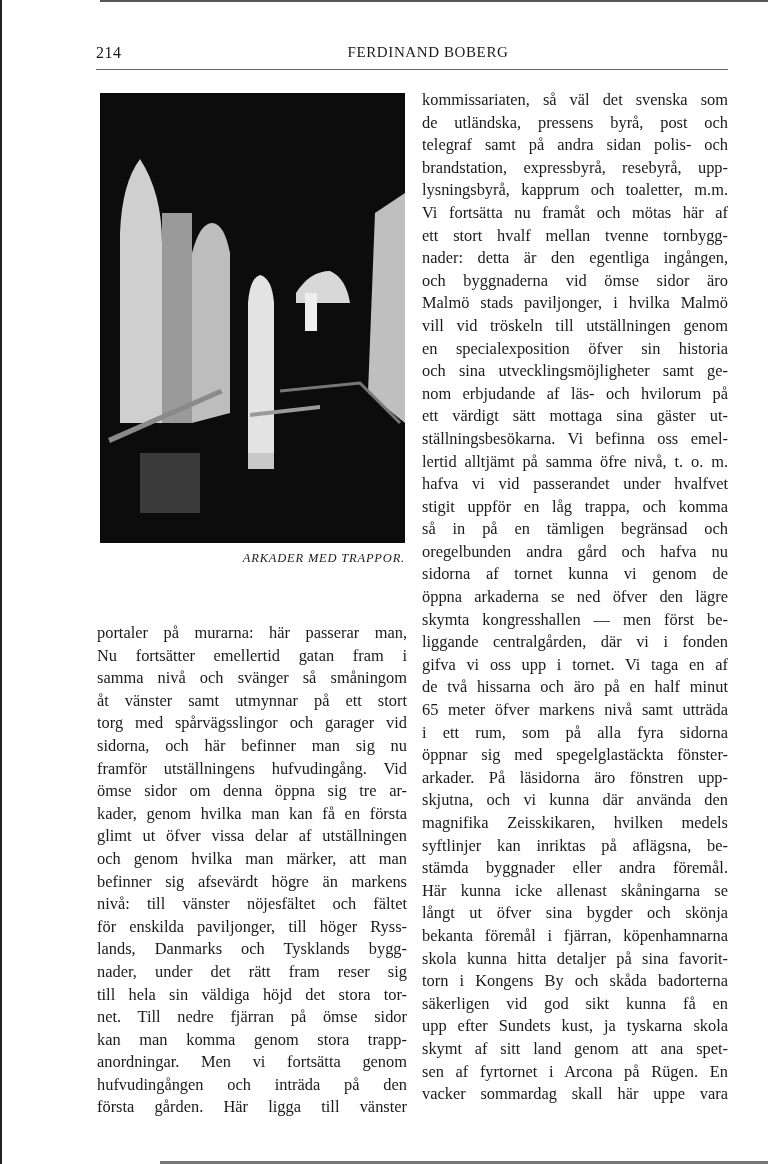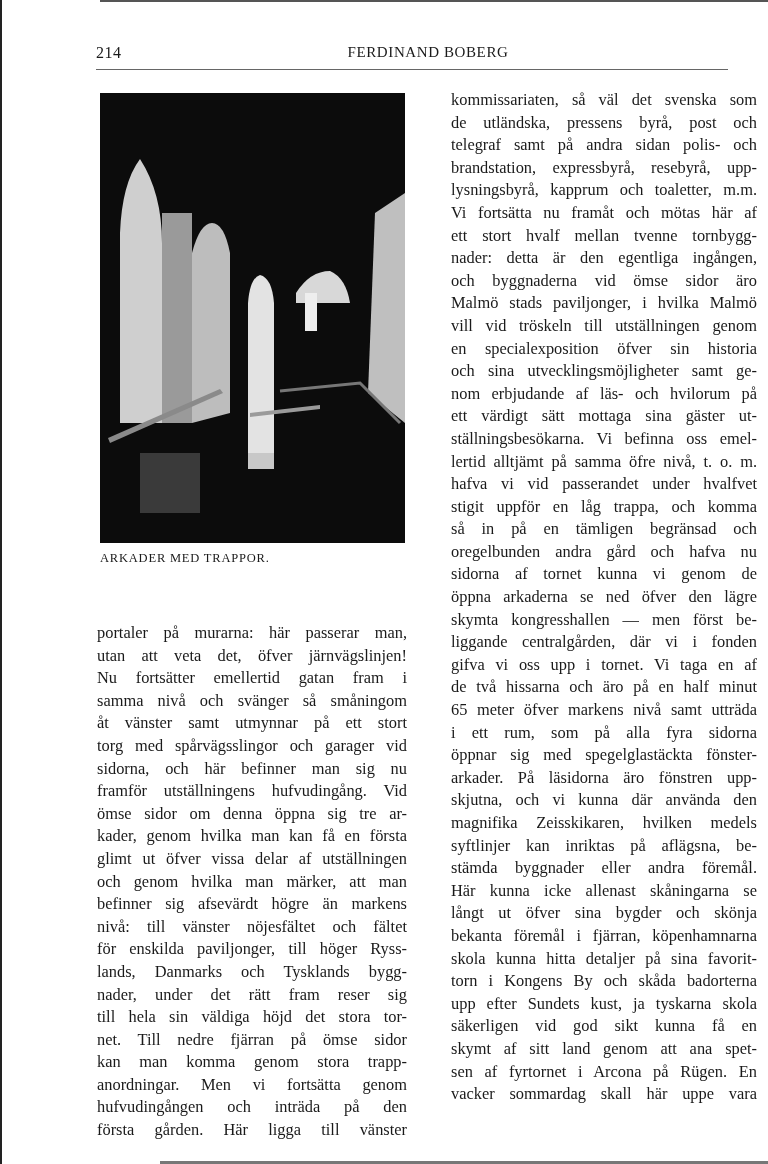--- a/index.html
+++ b/index.html
@@ -11,26 +11,26 @@
     .top-edge { position: absolute; left: 100px; top: 0; width: 668px; height: 2px; background: #555; }
     .left-edge { position: absolute; left: 0; top: 0; width: 2px; height: 1164px; background: #222; }
     .bottom-edge { position: absolute; left: 160px; top: 1161px; width: 608px; height: 3px; background: #777; }
     .header { position: absolute; left: 96px; top: 44px; width: 664px; height: 22px; }
     .page-number { position: absolute; left: 0; top: 0; font-size: 16px; letter-spacing: 0.5px; text-align: center; }
     .running-title { position: absolute; left: 0; width: 664px; top: 0; text-align: center; font-size: 15px; letter-spacing: 0.6px; }
     .header-rule { position: absolute; left: 96px; top: 69px; width: 632px; height: 1px; background: #666; }
 
     .figure { position: absolute; left: 100px; top: 93px; width: 305px; height: 450px; background: #0b0b0b; overflow: hidden; }
     .figure svg { display: block; }
-    .caption { position: absolute; left: 100px; top: 551px; width: 305px; text-align: left; font-size: 12.5px; letter-spacing: 0.8px; }
+    .caption { position: absolute; left: 100px; top: 551px; width: 305px; text-align: right; font-size: 12.5px; letter-spacing: 0.8px; font-style: italic; }
 
     .col { position: absolute; font-size: 16.4px; line-height: 22.6px; text-align: justify; }
     .col .ln { display: block; white-space: nowrap; text-align: justify; text-align-last: justify; height: 22.6px; }
     .col-left { left: 97px; top: 574px; width: 310px; margin-top: 48px; }
-    .col-right { left: 451px; top: 89px; width: 306px; }
+    .col-right { left: 422px; top: 89px; width: 306px; }
   </style>
 </head>
 <body>
 
 <div class="top-edge"></div>
 <div class="left-edge"></div>
 <div class="bottom-edge"></div>
 
 <div class="header">
   <span class="page-number">214</span>
@@ -59,21 +59,20 @@
     <path d="M180 298 L260 290 L300 330" stroke="#777" stroke-width="3" fill="none"></path>
 
     <rect x="40" y="360" width="60" height="60" fill="#3a3a3a"></rect>
     <rect x="148" y="360" width="26" height="16" fill="#c8c8c8"></rect>
   </svg>
 </div>
 <div class="caption">ARKADER MED TRAPPOR.</div>
 
 <div class="col col-left">
   <span class="ln">portaler på murarna: här passerar man,</span>
-  <span class="ln">utan att veta det, öfver järnvägslinjen!</span>
   <span class="ln">Nu fortsätter emellertid gatan fram i</span>
   <span class="ln">samma nivå och svänger så småningom</span>
   <span class="ln">åt vänster samt utmynnar på ett stort</span>
   <span class="ln">torg med spårvägsslingor och garager vid</span>
   <span class="ln">sidorna, och här befinner man sig nu</span>
   <span class="ln">framför utställningens hufvudingång. Vid</span>
   <span class="ln">ömse sidor om denna öppna sig tre ar-</span>
   <span class="ln">kader, genom hvilka man kan få en första</span>
   <span class="ln">glimt ut öfver vissa delar af utställningen</span>
   <span class="ln">och genom hvilka man märker, att man</span>
@@ -124,18 +123,18 @@
   <span class="ln">arkader. På läsidorna äro fönstren upp-</span>
   <span class="ln">skjutna, och vi kunna där använda den</span>
   <span class="ln">magnifika Zeisskikaren, hvilken medels</span>
   <span class="ln">syftlinjer kan inriktas på aflägsna, be-</span>
   <span class="ln">stämda byggnader eller andra föremål.</span>
   <span class="ln">Här kunna icke allenast skåningarna se</span>
   <span class="ln">långt ut öfver sina bygder och skönja</span>
   <span class="ln">bekanta föremål i fjärran, köpenhamnarna</span>
   <span class="ln">skola kunna hitta detaljer på sina favorit-</span>
   <span class="ln">torn i Kongens By och skåda badorterna</span>
+  <span class="ln">säkerligen vid god sikt kunna få en</span>
   <span class="ln">upp efter Sundets kust, ja tyskarna skola</span>
-  <span class="ln">säkerligen vid god sikt kunna få en</span>
   <span class="ln">skymt af sitt land genom att ana spet-</span>
   <span class="ln">sen af fyrtornet i Arcona på Rügen. En</span>
   <span class="ln">vacker sommardag skall här uppe vara</span>
 </div>
 
 </body></html>

